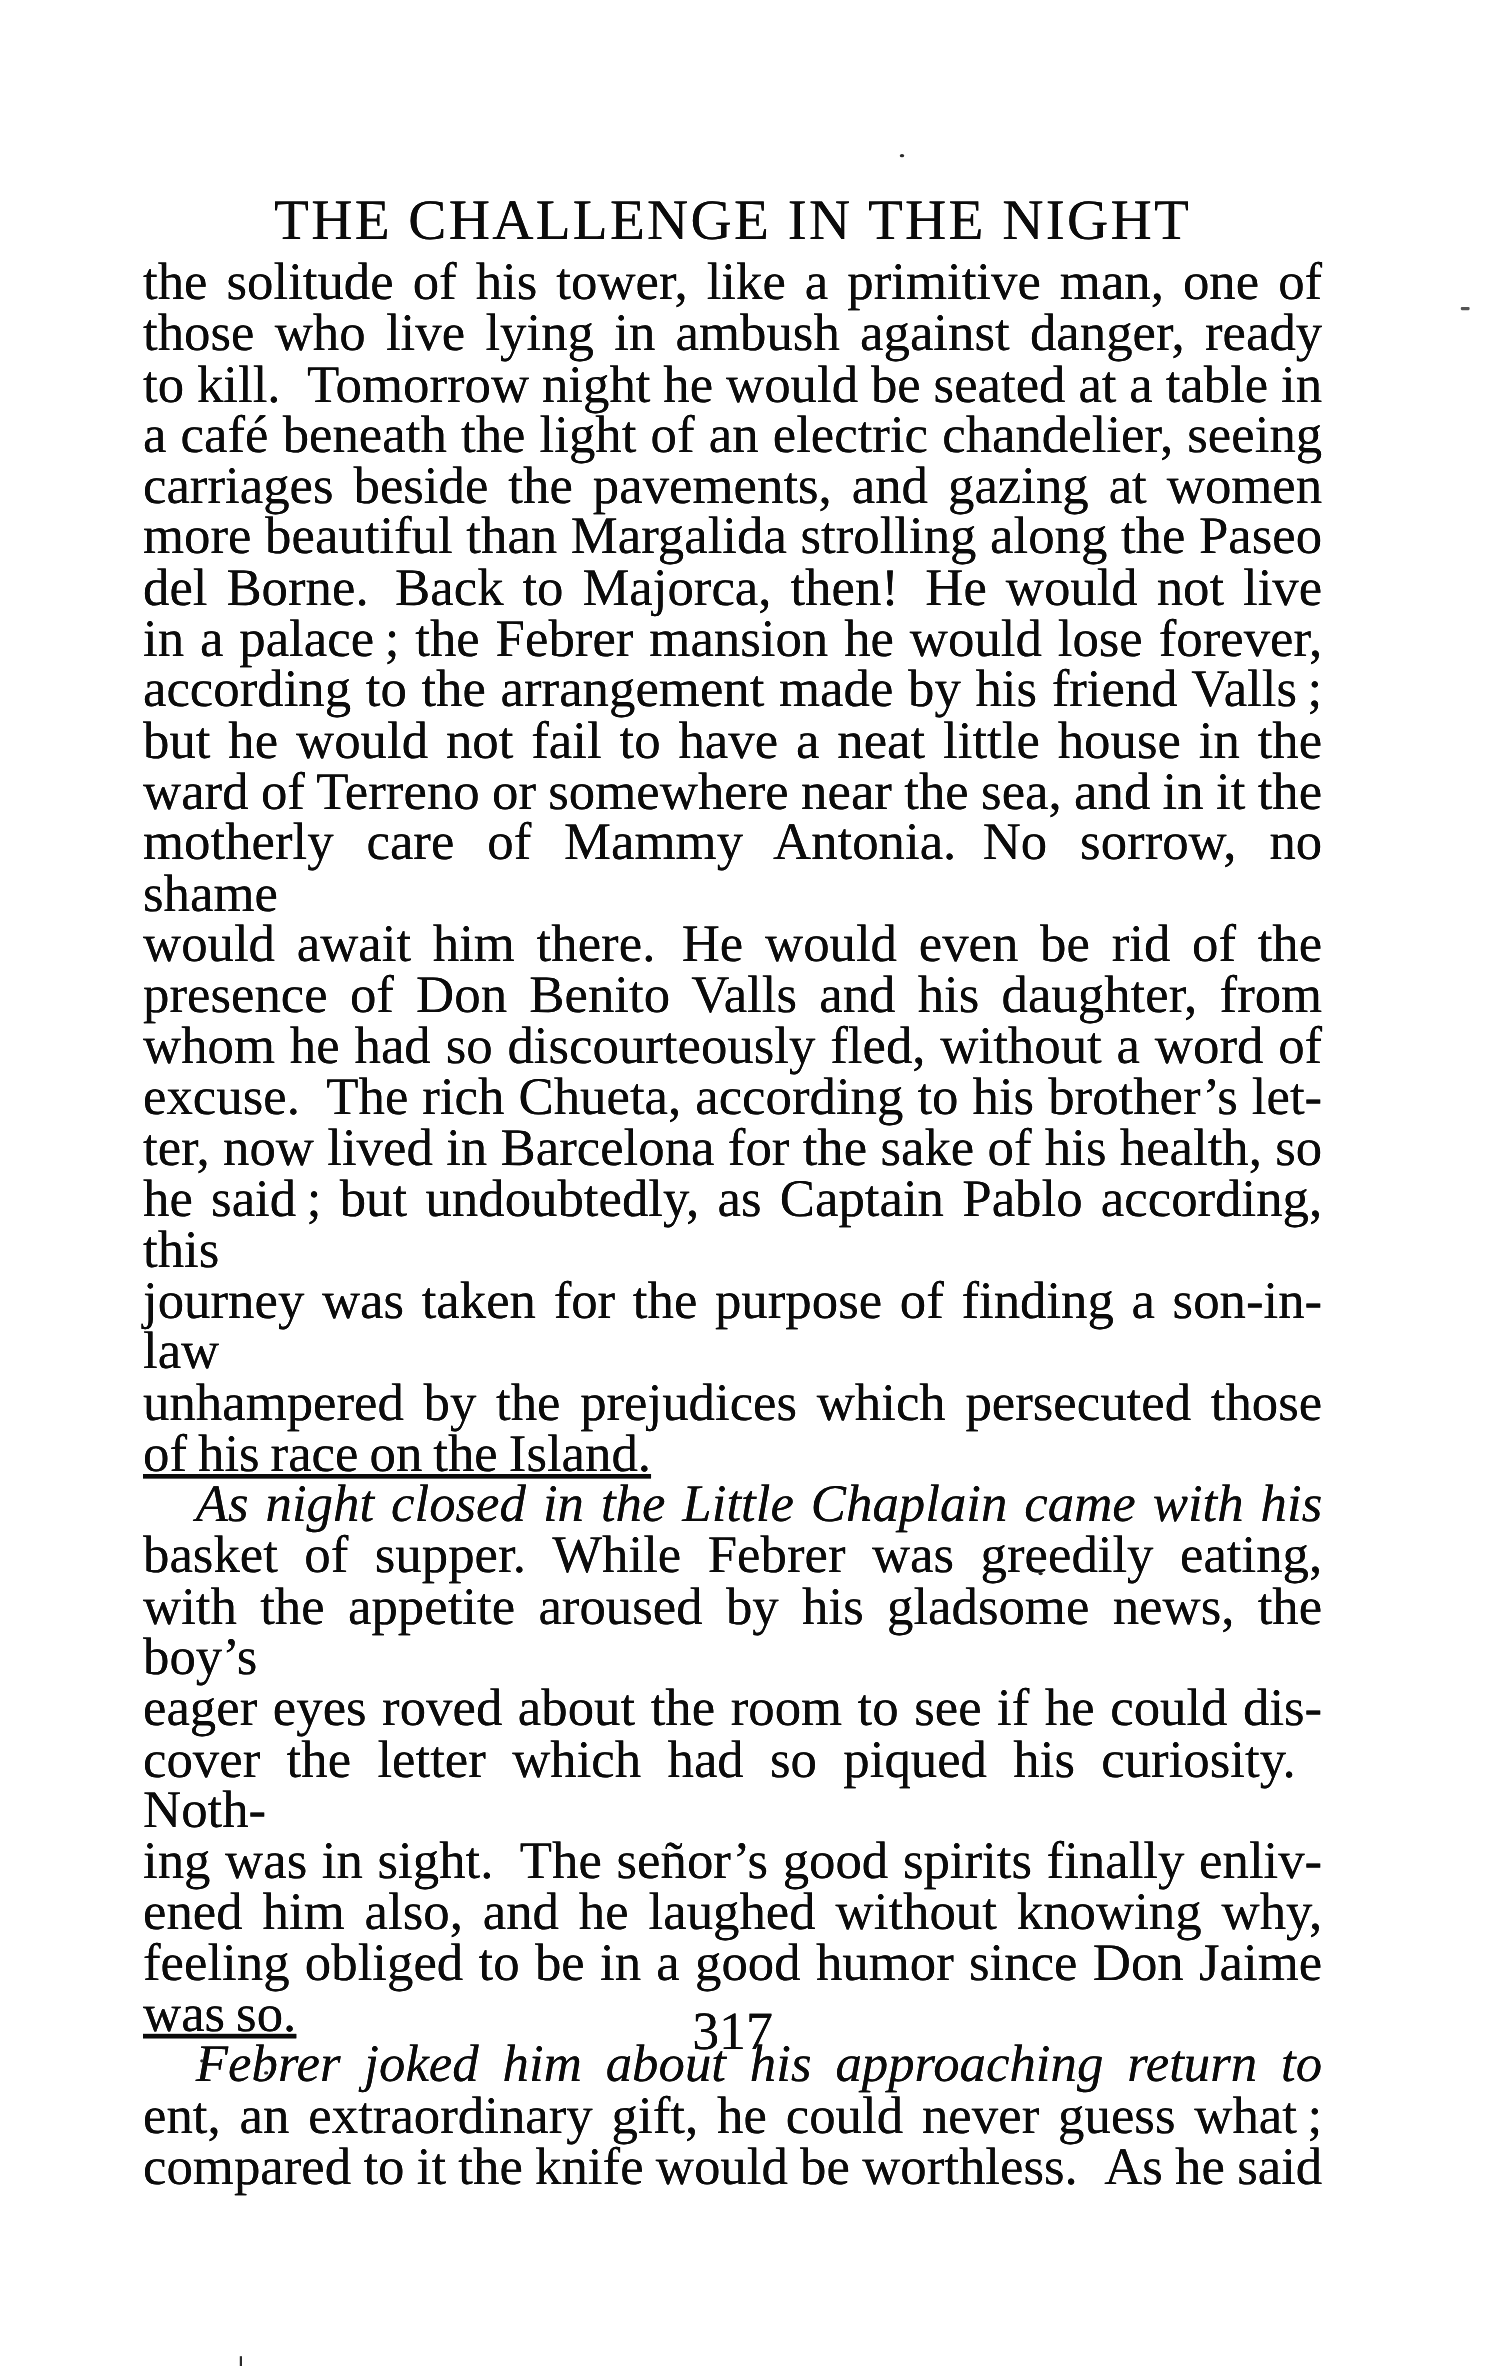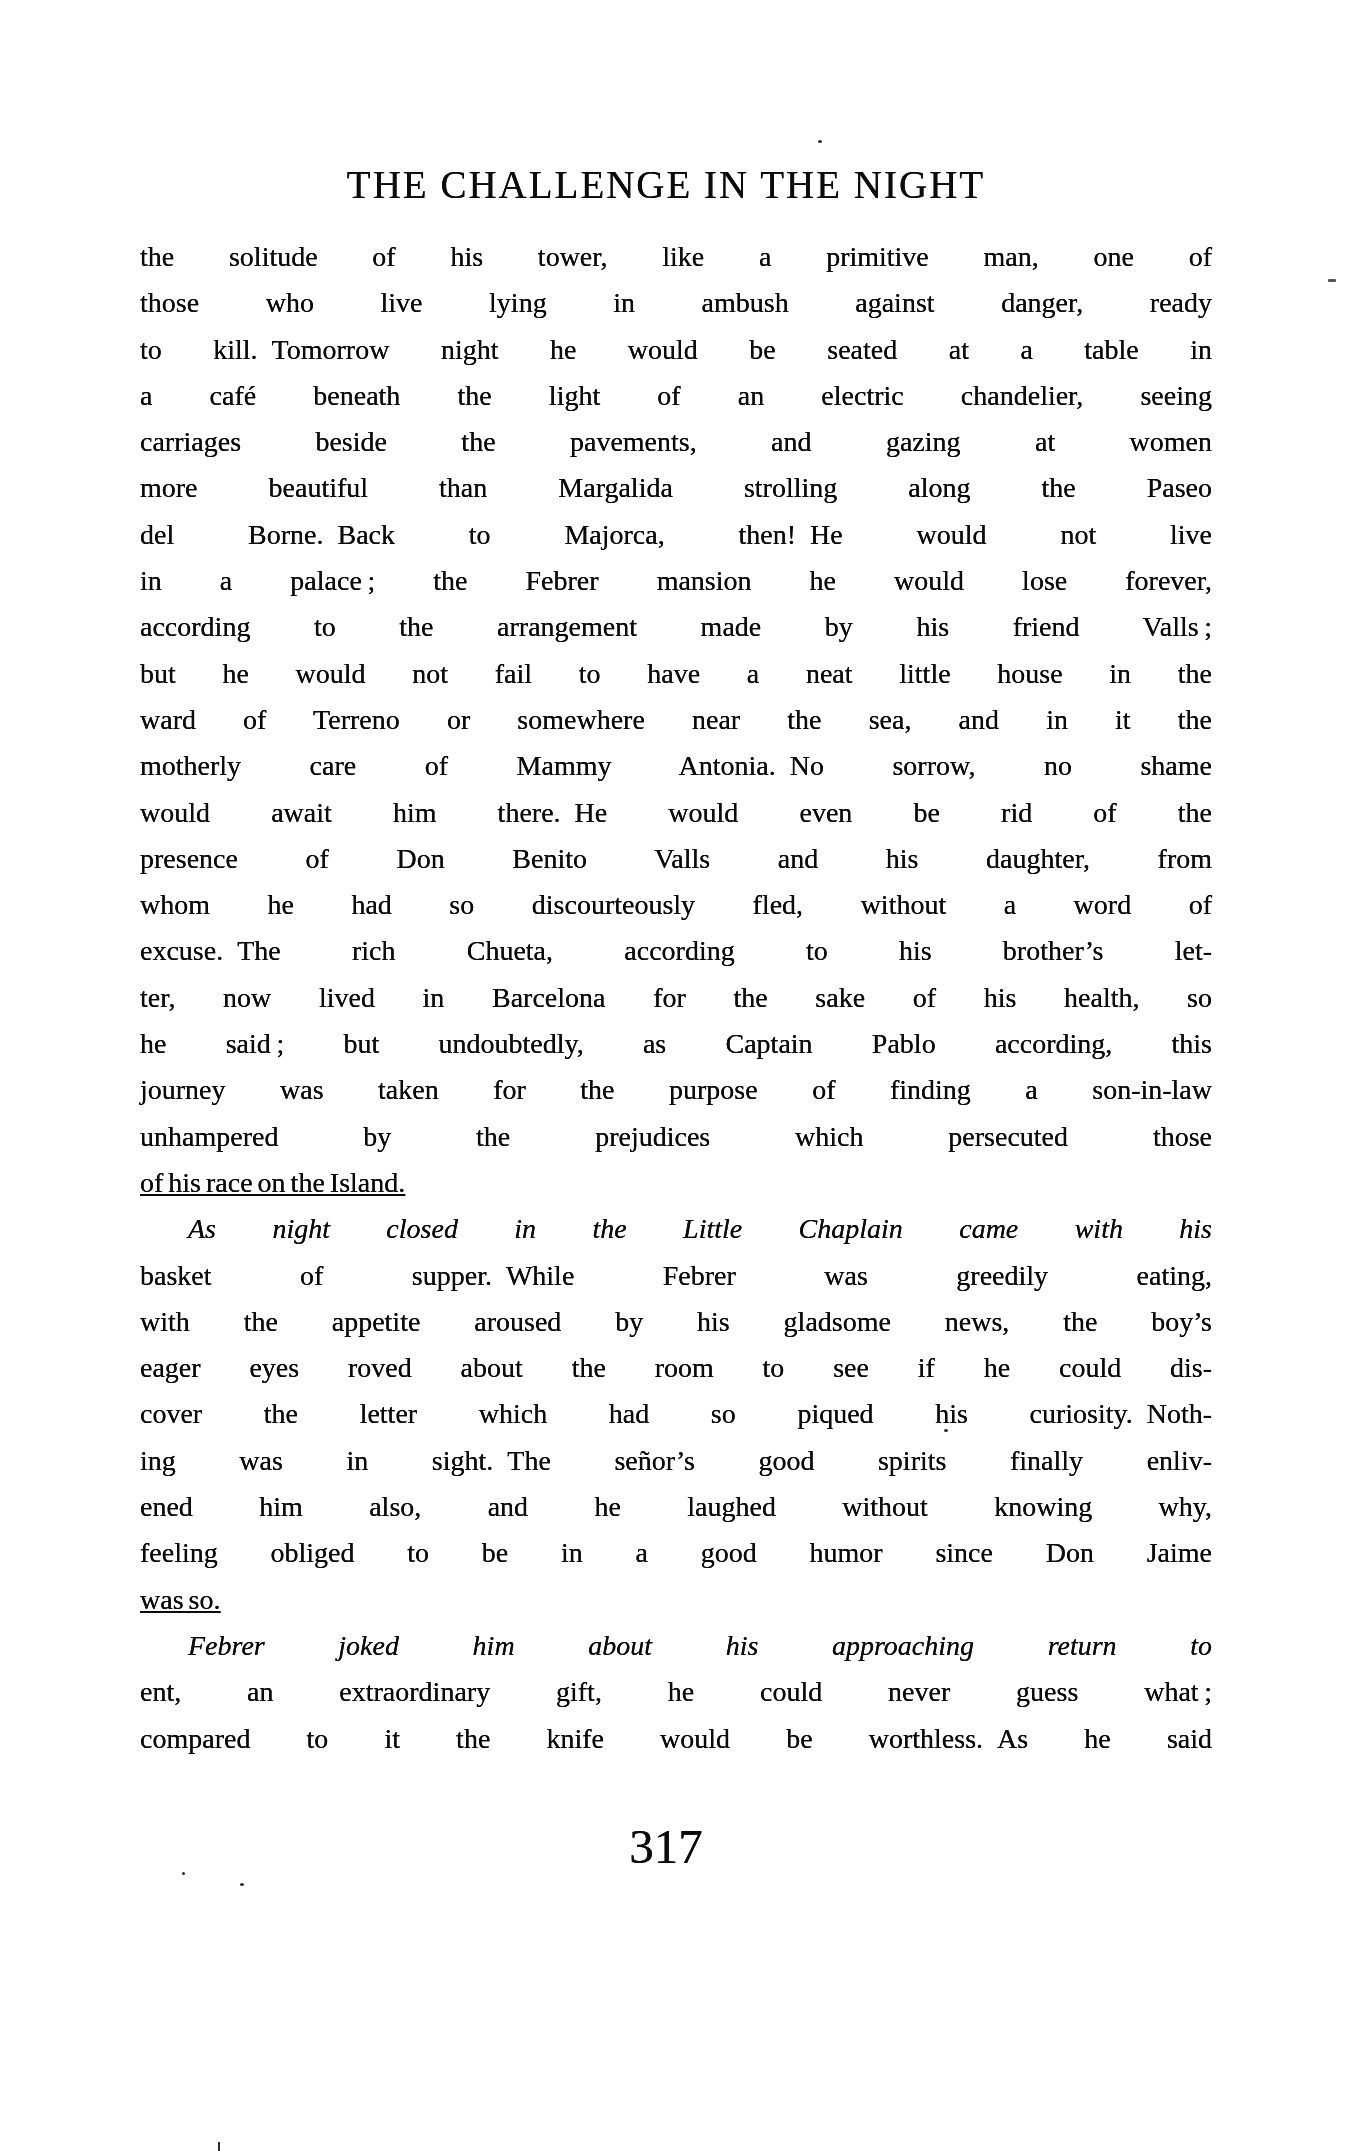--- a/index.html
+++ b/index.html
@@ -9,29 +9,29 @@
     background:#ffffff;
     overflow:hidden;
     font-family:"Liberation Serif", serif;
     color:#0b0b0b;
     text-shadow:0 0 0.6px #000;
   }
   .title {
     position:absolute;
     left:130px; top:136px; width:1072px;
     text-align:center;
-    font-size:39px;
+    font-size:52px;
     font-weight:400;
     letter-spacing:2px;
     white-space:nowrap;
   }
   .body-text {
     position:absolute;
-    left:140px; top:234px; width:1072px;
-    font-size:28px;
+    left:130px; top:234px; width:1072px;
+    font-size:48px;
     line-height:46.3px;
     word-spacing:-2px;
   }
   .line {
     text-align:justify;
     text-align-last:justify;
   }
   .line.no-justify { text-align-last:left;text-decoration:underline; }
   .line.indent { text-indent:48px;font-style:italic; }
   .page-number {

